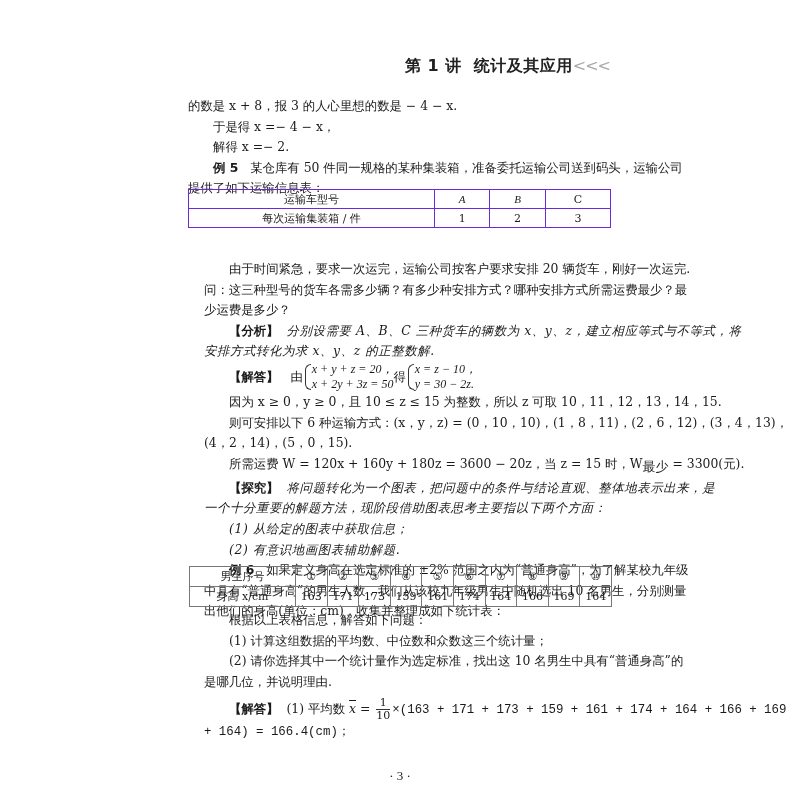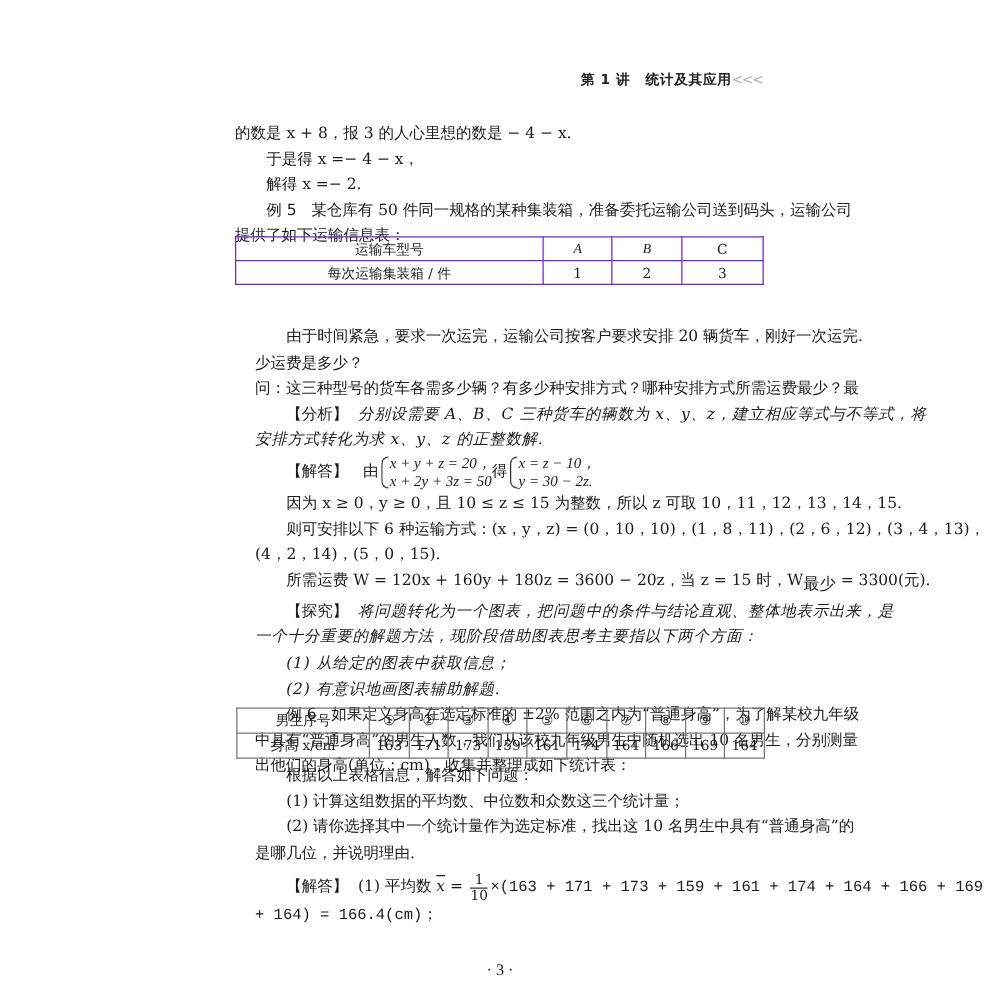--- a/index.html
+++ b/index.html
@@ -1,26 +1,26 @@
 <!DOCTYPE html>
 <html><head>
   <meta charset="utf-8">
   <style>
     html, body { margin: 0; padding: 0; background: #ffffff; }
     body { width: 800px; height: 800px; position: relative; overflow: hidden;
       font-family: "DejaVu Serif", "Liberation Serif", serif; color: #1a1a1a; }
     .page { position: absolute; left: 0; top: 0; width: 800px; height: 800px; }
     .running-header { position: absolute; top: 56px; right: 190px; font-family: "DejaVu Sans", "Liberation Sans", sans-serif;
-      font-size: 11px; font-weight: bold; color: #222; letter-spacing: 0.5px; white-space: nowrap; }
+      font-size: 16px; font-weight: bold; color: #222; letter-spacing: 0.5px; white-space: nowrap; }
     .running-header .chev { color: #aaa; font-weight: normal; letter-spacing: -1px; }
     .running-header .gap { display: inline-block; width: 12px; }
     .content { position: absolute; left: 188px; top: 96px; width: 424px; font-size: 12.4px; line-height: 20.6px; }
     .line { white-space: nowrap; }
     .indent { padding-left: 25px; }
-    .b { font-weight: normal; font-family: "DejaVu Sans", "Liberation Sans", sans-serif; }
+    .b { font-weight: bold; font-family: "DejaVu Sans", "Liberation Sans", sans-serif; }
     .kai { font-family: "DejaVu Serif", serif; font-style: italic; letter-spacing: 0.6px; }
     .m { font-style: italic; font-family: "Liberation Serif", serif; }
     .num { font-family: Liberation Mono, monospace; }
     table { border-collapse: collapse; font-size: 11px; }
     .t1 { position: absolute; left: 188px; top: 189px; width: 423px; border: 1.5px solid #333; }
     .t1 td { border: 1px solid #6d28d9; height: 18px; text-align: center; padding: 0; }
     .t1 td.h { width: 245px; }
     .t2 { position: absolute; left: 189px; top: 566px; width: 423px; border: 1.5px solid #333; }
     .t2 td { border: 1px solid #777; height: 19px; text-align: center; padding: 0; }
     .t2 td.h { width: 105px; }
@@ -66,22 +66,22 @@
       <td class="h">每次运输集装箱 / 件</td>
       <td>1</td>
       <td>2</td>
       <td>3</td>
     </tr>
   </tbody>
     </table>
 
   <div class="abs" style="top:259px;">
     <div class="line indent">由于时间紧急，要求一次运完，运输公司按客户要求安排 20 辆货车，刚好一次运完.</div>
+    <div class="line">问：这三种型号的货车各需多少辆？有多少种安排方式？哪种安排方式所需运费最少？最</div>
     <div class="line">少运费是多少？</div>
-    <div class="line">问：这三种型号的货车各需多少辆？有多少种安排方式？哪种安排方式所需运费最少？最</div>
     <div class="line indent">
       <span class="b">【分析】</span>&nbsp;&nbsp;<span class="kai">分别设需要 A、B、C 三种货车的辆数为 x、y、z，建立相应等式与不等式，将</span>
     </div>
     <div class="line kai">安排方式转化为求 x、y、z 的正整数解.</div>
 
     <div class="line indent" style="height:30px; line-height:30px;">
       <span class="b">【解答】</span>&nbsp;&nbsp;&nbsp;<span>由</span><span class="brace m"><span style="display:block">x + y + z = 20，</span><span style="display:block">x + 2y + 3z = 50</span></span><span>得</span><span class="brace m"><span style="display:block">x = z − 10，</span><span style="display:block">y = 30 − 2z.</span></span>
     </div>
     <div class="line indent">因为 x ≥ 0，y ≥ 0，且 10 ≤ z ≤ 15 为整数，所以 z 可取 10，11，12，13，14，15.</div>
     <div class="line indent">则可安排以下 6 种运输方式：(x，y，z) = (0，10，10)，(1，8，11)，(2，6，12)，(3，4，13)，</div>

